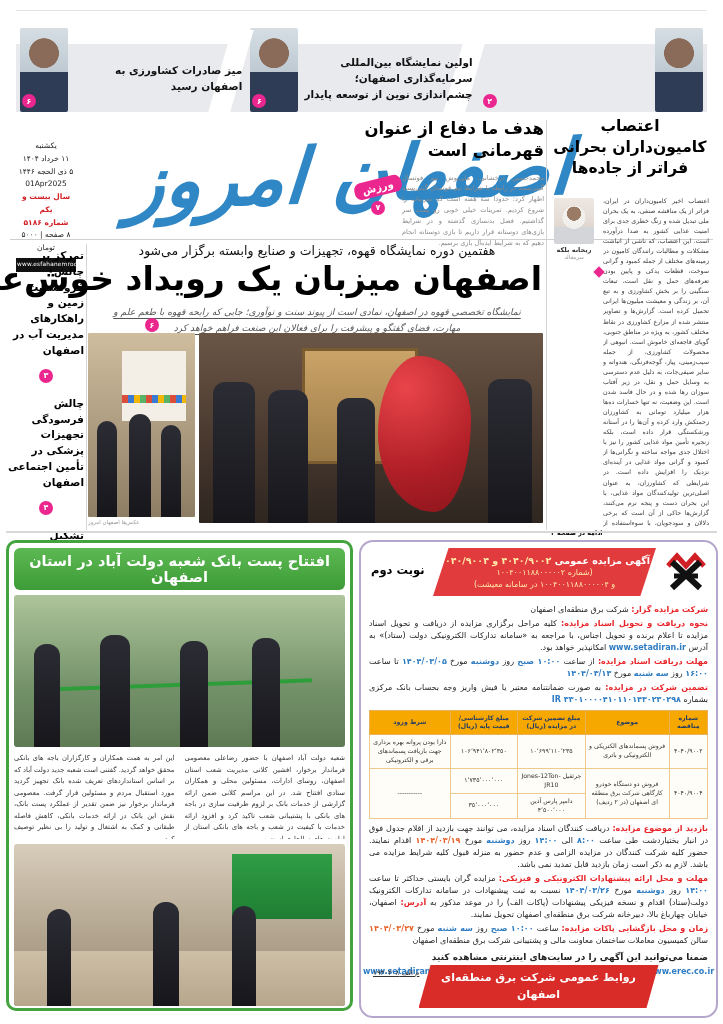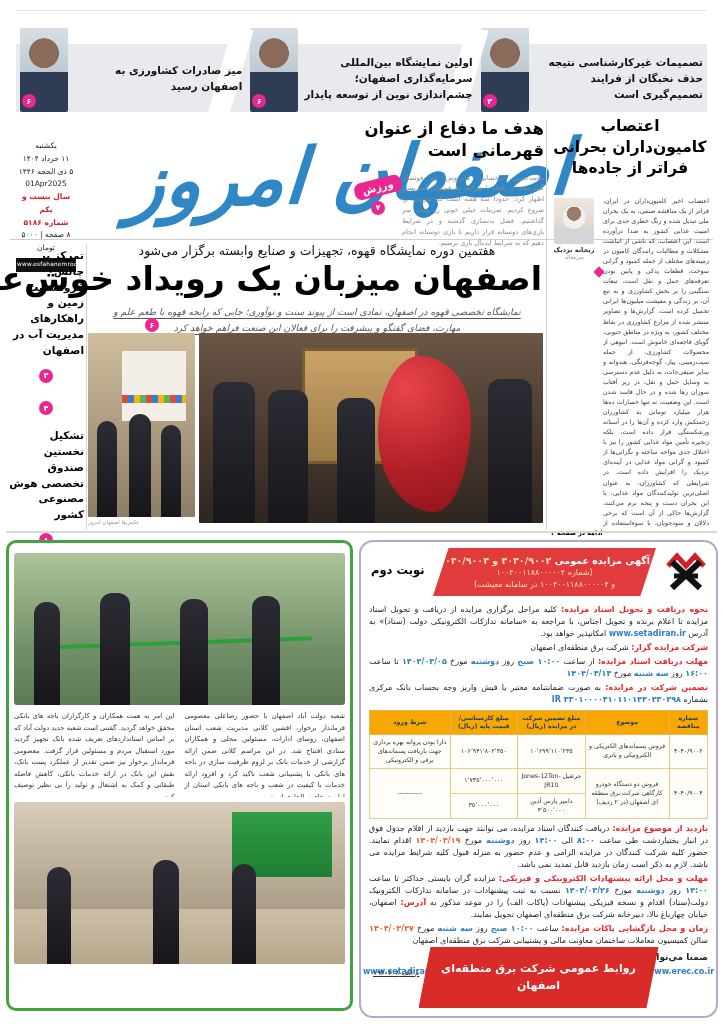--- a/index.html
+++ b/index.html
@@ -104,33 +104,32 @@
   .hl{color:#2e7cc3;font-weight:bold;}
   .hld{color:#e8622a;font-weight:bold;}
   .ltr{direction:ltr;unicode-bidi:embed;}
   .ad table{width:100%;border-collapse:collapse;margin:4px 0;font-size:6.2px;}
   .ad th{background:#f6a800;color:#203a66;font-weight:bold;border:1px solid #e9b25a;padding:3px 2px;text-align:center;line-height:1.35;}
   .ad td{border:1px solid #efc98c;padding:3px 2px;text-align:center;line-height:1.45;color:#333;background:#fffdf8;}
   .zemnan{text-align:center;font-weight:bold;font-size:9px;margin-top:4px !important;}
   .links{display:flex;justify-content:center;gap:12px;font-size:8px;font-weight:bold;color:#2e7cc3;direction:ltr;margin-top:2px;}
   .malef{position:absolute;left:12px;bottom:38px;font-size:7px;color:#333;text-decoration:underline;}
   .ad-ribbon{position:absolute;left:50%;transform:translateX(-50%);bottom:8px;width:240px;background:#d92b27;
-             color:#fff;font-size:11px;font-weight:bold;text-align:center;padding:14px 0;
+             color:#fff;font-size:11px;font-weight:bold;text-align:center;padding:5px 0;
              clip-path:polygon(5% 0,100% 0,95% 100%,0 100%);}
 </style>
 </head>
 <body>
 
 <div class="page">
 
   <div class="top-rule"></div>
 
   <div class="teasers">
     <div class="teaser">
-      <div class="teaser-txt">تصمیمات غیرکارشناسی نتیجه حذف نخبگان از فرایند تصمیم‌گیری است</div>
       <div class="portrait"></div>
       <span class="pnum">۲</span>
     </div>
     <div class="tsep" style="right:230px;"></div>
     <div class="teaser">
       <div class="teaser-txt">اولین نمایشگاه بین‌المللی سرمایه‌گذاری اصفهان؛ چشم‌اندازی نوین از توسعه پایدار</div>
       <div class="portrait"></div>
       <span class="pnum">۶</span>
     </div>
     <div class="tsep" style="right:465px;"></div>
@@ -164,21 +163,21 @@
         <span class="varzesh">ورزش</span>
         <span class="pnum">۷</span>
       </div>
     </div>
   </div>
 
   <div class="truck">
     <h2>اعتصاب کامیون‌داران بحرانی فراتر از جاده‌ها</h2>
     <div class="byline">
       <div class="byline-photo"></div>
-      <div class="byline-name">ریحانه نزدیک</div>
+      <div class="byline-name">ریحانه بلکه</div>
       <div class="byline-role">سرمقاله</div>
     </div>
     <div class="pink-diamond"></div>
     <div class="truck-body">اعتصاب اخیر کامیون‌داران در ایران، فراتر از یک مناقشه صنفی، به یک بحران ملی تبدیل شده و زنگ خطری جدی برای امنیت غذایی کشور به صدا درآورده است. این اعتصاب، که ناشی از انباشت مشکلات و مطالبات رانندگان کامیون در زمینه‌های مختلف از جمله کمبود و گرانی سوخت، قطعات یدکی و پایین بودن تعرفه‌های حمل و نقل است، تبعات سنگینی را بر بخش کشاورزی و به تبع آن، بر زندگی و معیشت میلیون‌ها ایرانی تحمیل کرده است. گزارش‌ها و تصاویر منتشر شده از مزارع کشاورزی در نقاط مختلف کشور، به ویژه در مناطق جنوبی، گویای فاجعه‌ای خاموش است. انبوهی از محصولات کشاورزی، از جمله سیب‌زمینی، پیاز، گوجه‌فرنگی، هندوانه و سایر صیفی‌جات، به دلیل عدم دسترسی به وسایل حمل و نقل، در زیر آفتاب سوزان رها شده و در حال فاسد شدن است. این وضعیت، نه تنها خسارات ده‌ها هزار میلیارد تومانی به کشاورزان زحمتکش وارد کرده و آن‌ها را در آستانه ورشکستگی قرار داده است، بلکه زنجیره تأمین مواد غذایی کشور را نیز با اختلال جدی مواجه ساخته و نگرانی‌ها از کمبود و گرانی مواد غذایی در آینده‌ای نزدیک را افزایش داده است. در شرایطی که کشاورزان، به عنوان اصلی‌ترین تولیدکنندگان مواد غذایی، با این بحران دست و پنجه نرم می‌کنند، گزارش‌ها حاکی از آن است که برخی دلالان و سودجویان، با سوءاستفاده از این وضعیت بحرانی، محصولات کشاورزان را به قیمت‌های بسیار پایین خریداری کرده و عملا به غارت دسترنج آن‌ها مشغول شده‌اند. در این میان، سکوت و انفعال وزارت جهاد کشاورزی و وزارت راه و شهرسازی در قبال این بحران، انتقادات شدیدی را برانگیخته است. ریشه‌های این بحران را می‌توان در عوامل متعددی جستجو کرد؛ از جمله سیاست‌های نادرست دولت در زمینه توزیع سوخت و قطعات یدکی، عدم توجه به مطالبات رانندگان کامیون و نادیده گرفتن نقش آن‌ها در زنجیره تأمین مواد غذایی که به تشدید این بحران دامن زده‌اند.</div>
     <div class="truck-more">ادامه در صفحه ۲</div>
   </div>
 
   <div class="vline" style="left:86px;top:244px;height:286px;"></div>
   <div class="vline" style="left:546px;top:120px;height:410px;"></div>
 
@@ -188,20 +187,21 @@
     <p class="subhead">نمایشگاه تخصصی قهوه در اصفهان، نمادی است از پیوند سنت و نوآوری؛ جایی که رایحه قهوه با طعم علم و مهارت، فضای گفتگو و پیشرفت را برای فعالان این صنعت فراهم خواهد کرد</p>
   </div>
   <span class="pnum lead-pnum">۶</span>
 
   <div class="rail">
     <div class="rail-item">
       <p>تمرکز بر چالش فرونشست زمین و راهکارهای مدیریت آب در اصفهان</p>
       <span class="pnum">۳</span>
     </div>
     <div class="rail-item">
+      <p>چالش فرسودگی تجهیزات پزشکی در تأمین اجتماعی اصفهان</p>
       <span class="pnum">۴</span>
     </div>
     <div class="rail-item">
       <p>تشکیل نخستین صندوق تخصصی هوش مصنوعی کشور</p>
       <span class="pnum">۸</span>
     </div>
   </div>
 
   <div class="photo photo-left">
     <div class="board" style="right:8%;top:10%;width:60%;height:38%;"></div>
@@ -215,20 +215,21 @@
     <div class="fg" style="left:4%;width:42px;height:74%;"></div>
     <div class="fg" style="left:20%;width:40px;height:70%;"></div>
     <div class="fg" style="left:40%;width:38px;height:66%;"></div>
     <div class="fg" style="left:84%;width:44px;height:76%;"></div>
   </div>
   <div class="photo-credit">عکس‌ها اصفهان امروز</div>
 
   <div class="mid-rule"></div>
 
   <div class="bank">
+    <div class="bank-title">افتتاح پست بانک شعبه دولت آباد در استان اصفهان</div>
     <div class="bank-photo bank-photo1">
       <div class="green-ribbon"></div>
       <div class="fg" style="left:6%;width:26px;height:68%;"></div>
       <div class="fg" style="left:26%;width:30px;height:74%;"></div>
       <div class="fg" style="left:50%;width:28px;height:70%;"></div>
       <div class="fg" style="left:72%;width:28px;height:72%;"></div>
     </div>
     <div class="bank-text">
       <div class="bank-col">شعبه دولت آباد اصفهان با حضور رضاعلی معصومی فرماندار برخوار، افشین کلانی مدیریت شعب استان اصفهان، روسای ادارات، مسئولین محلی و همکاران ستادی افتتاح شد. در این مراسم کلانی ضمن ارائه گزارشی از خدمات بانک بر لزوم ظرفیت سازی در باجه های بانکی با پشتیبانی شعب تاکید کرد و افزود ارائه خدمات با کیفیت در شعب و باجه های بانکی استان از اولویت های سالجاری است و</div>
       <div class="bank-col">این امر به همت همکاران و کارگزاران باجه های بانکی محقق خواهد گردید. گفتنی است شعبه جدید دولت آباد که بر اساس استانداردهای تعریف شده بانک تجهیز گردید مورد استقبال مردم و مسئولین قرار گرفت. معصومی فرماندار برخوار نیز ضمن تقدیر از عملکرد پست بانک، نقش این بانک در ارائه خدمات بانکی، کاهش فاصله طبقاتی و کمک به اشتغال و تولید را بی نظیر توصیف کرد.</div>
@@ -254,23 +255,23 @@
         <div class="l1">
           <span>آگهی مزایده عمومی</span>
           <span class="num">۴۰۴۰/۹۰۰۲ و ۴۰۴۰/۹۰۰۴</span>
         </div>
         <div class="l2 num">(شماره ۱۰۰۴۰۰۱۱۸۸۰۰۰۰۰۲</div>
         <div class="l2 num">و ۱۰۰۴۰۰۱۱۸۸۰۰۰۰۰۴ در سامانه معیشت)</div>
       </div>
       <div class="nobat">نوبت دوم</div>
     </div>
 
+    <p><span class="lbl">شرکت مزایده گزار:</span><span> شرکت برق منطقه‌ای اصفهان</span></p>
+
     <p><span class="lbl">نحوه دریافت و تحویل اسناد مزایده:</span><span> کلیه مراحل برگزاری مزایده از دریافت و تحویل اسناد مزایده تا اعلام برنده و تحویل اجناس، با مراجعه به «سامانه تدارکات الکترونیکی دولت (ستاد)» به آدرس </span><span class="hl ltr">www.setadiran.ir</span><span> امکانپذیر خواهد بود.</span></p>
-
-    <p><span class="lbl">شرکت مزایده گزار:</span><span> شرکت برق منطقه‌ای اصفهان</span></p>
 
     <p><span class="lbl">مهلت دریافت اسناد مزایده:</span><span> از ساعت </span><span class="hl">۱۰:۰۰ صبح</span><span> روز </span><span class="hl">دوشنبه</span><span> مورخ </span><span class="hl">۱۴۰۴/۰۳/۰۵</span><span> تا ساعت </span><span class="hl">۱۶:۰۰</span><span> روز </span><span class="hl">سه شنبه</span><span> مورخ </span><span class="hl">۱۴۰۴/۰۳/۱۳</span></p>
 
     <p><span class="lbl">تضمین شرکت در مزایده:</span><span> به صورت ضمانتنامه معتبر یا فیش واریز وجه بحساب بانک مرکزی بشماره </span><span class="hl ltr">IR ۳۳۰۱۰۰۰۰۴۱۰۱۱۰۱۴۳۰۲۳۰۲۹۸</span></p>
 
     <table>
       <tbody>
           <tr>
         <th>شماره مناقصه</th>
         <th>موضوع</th>

